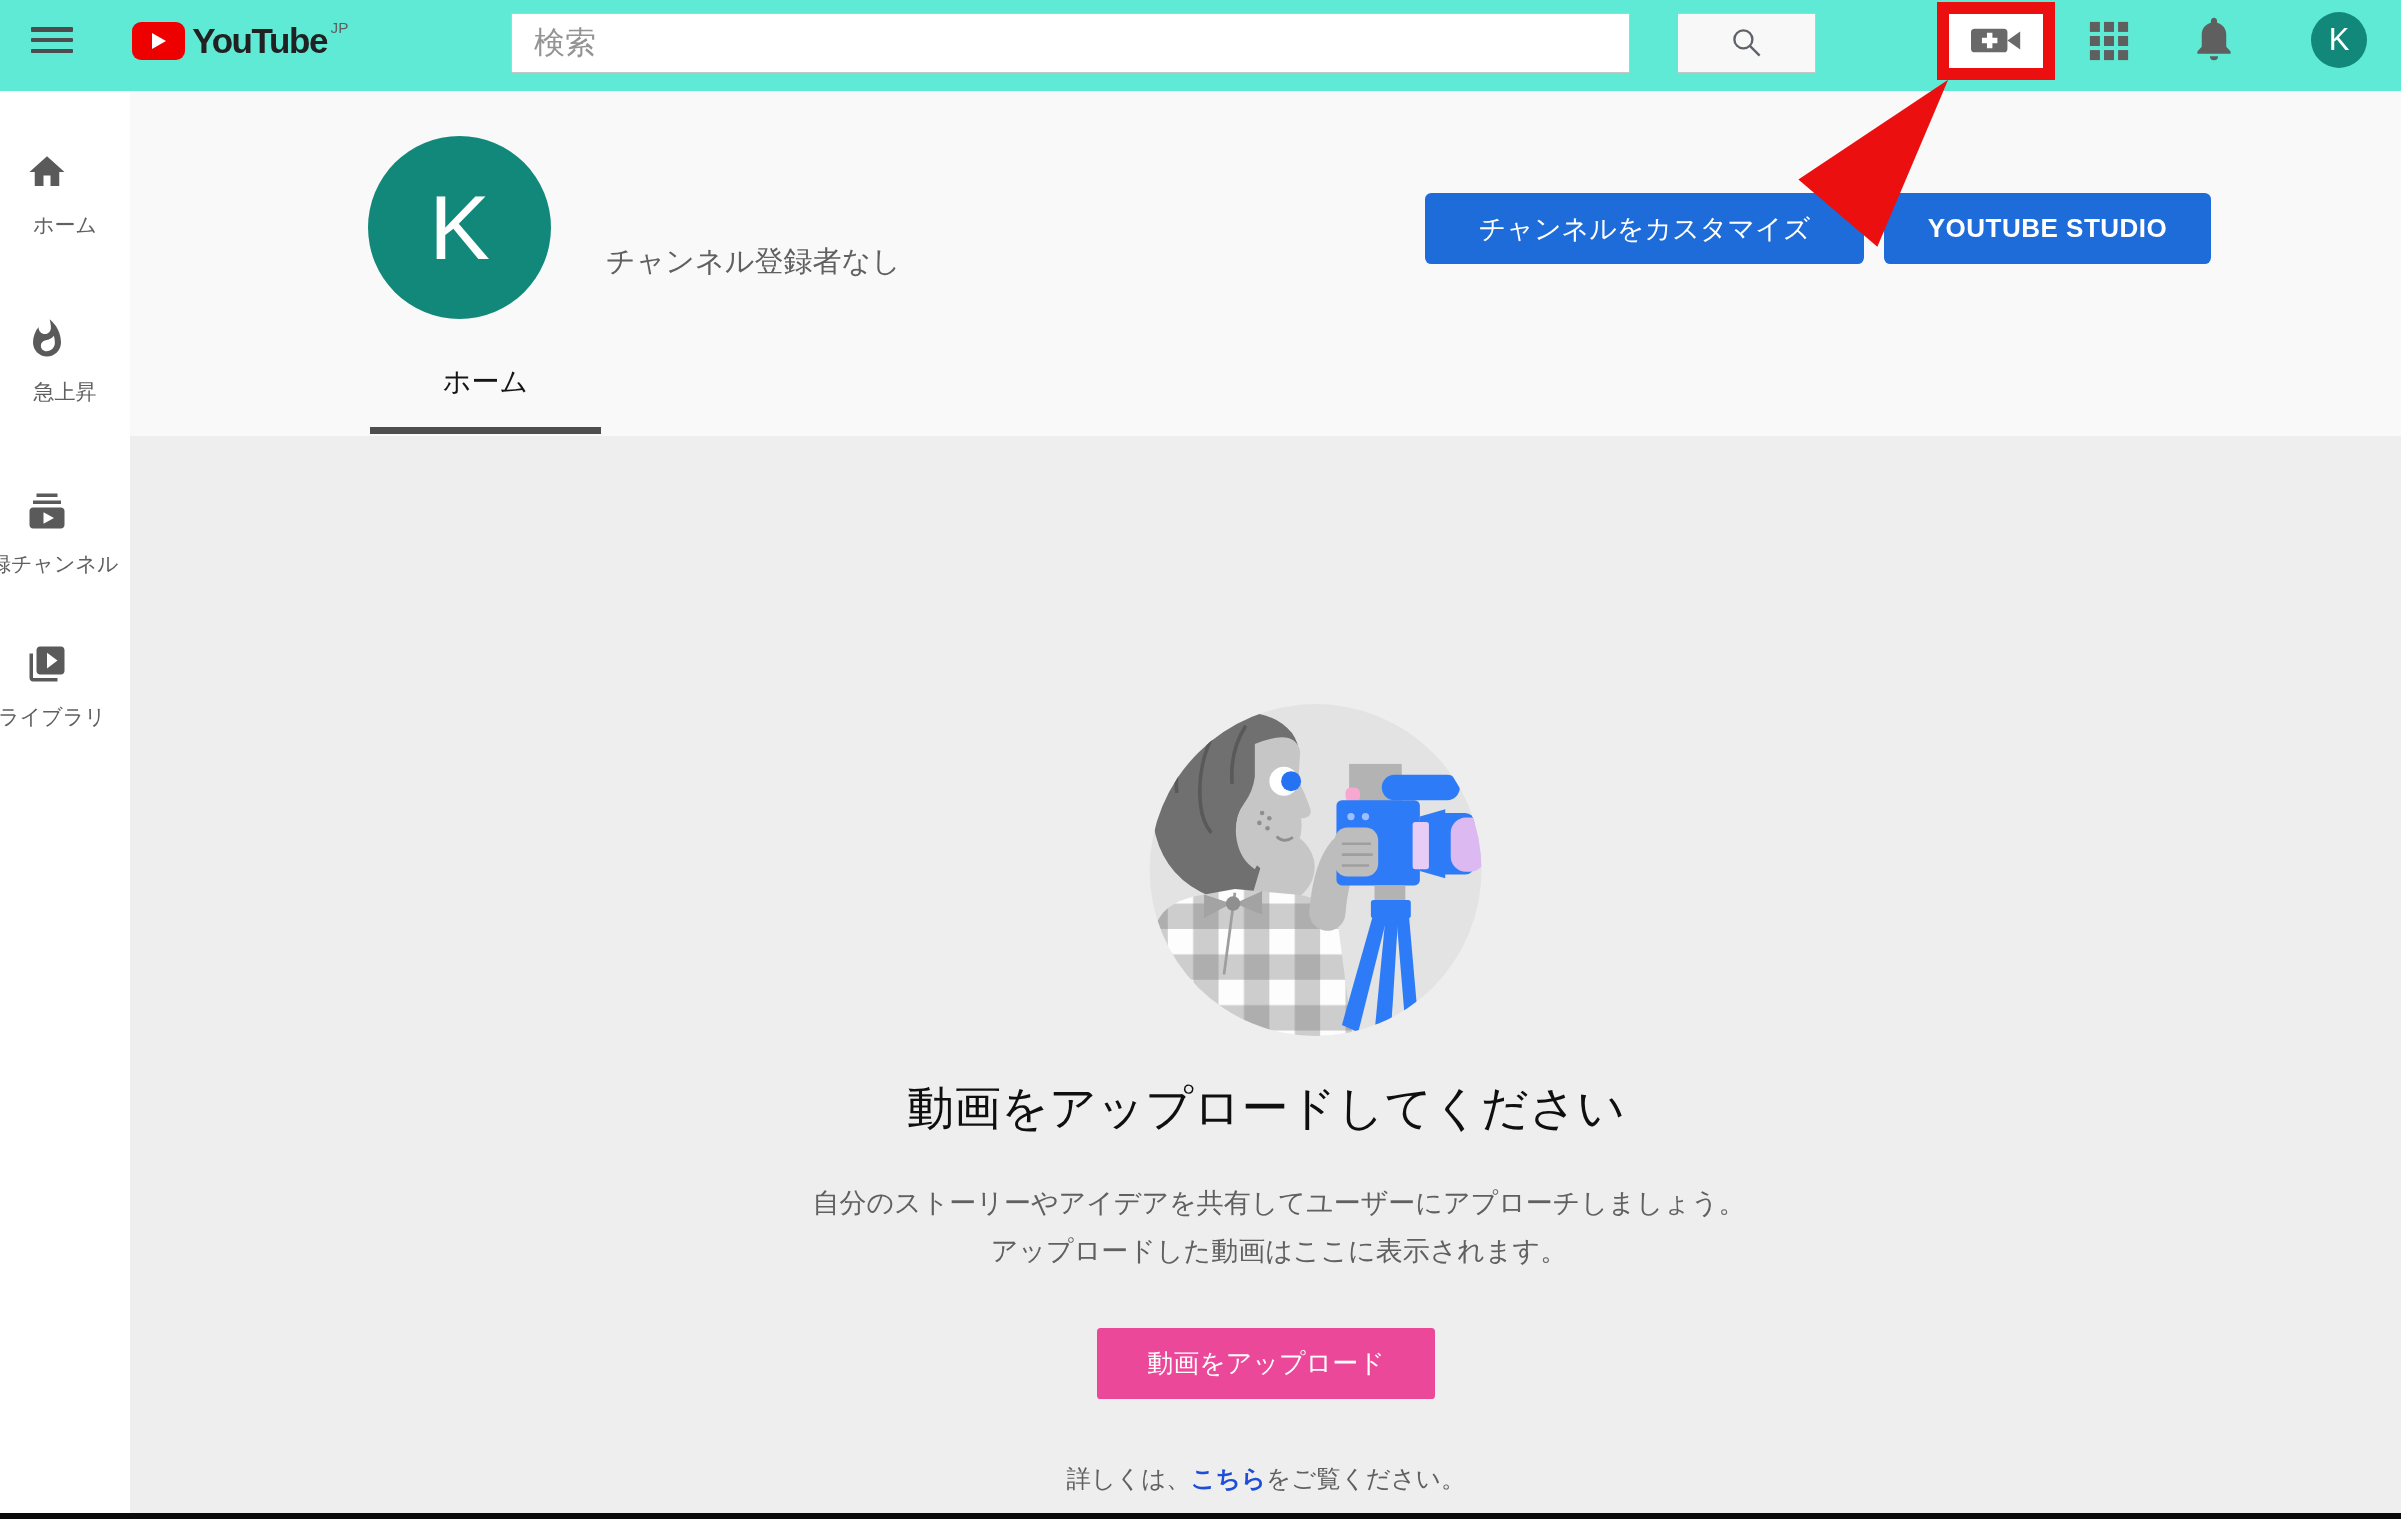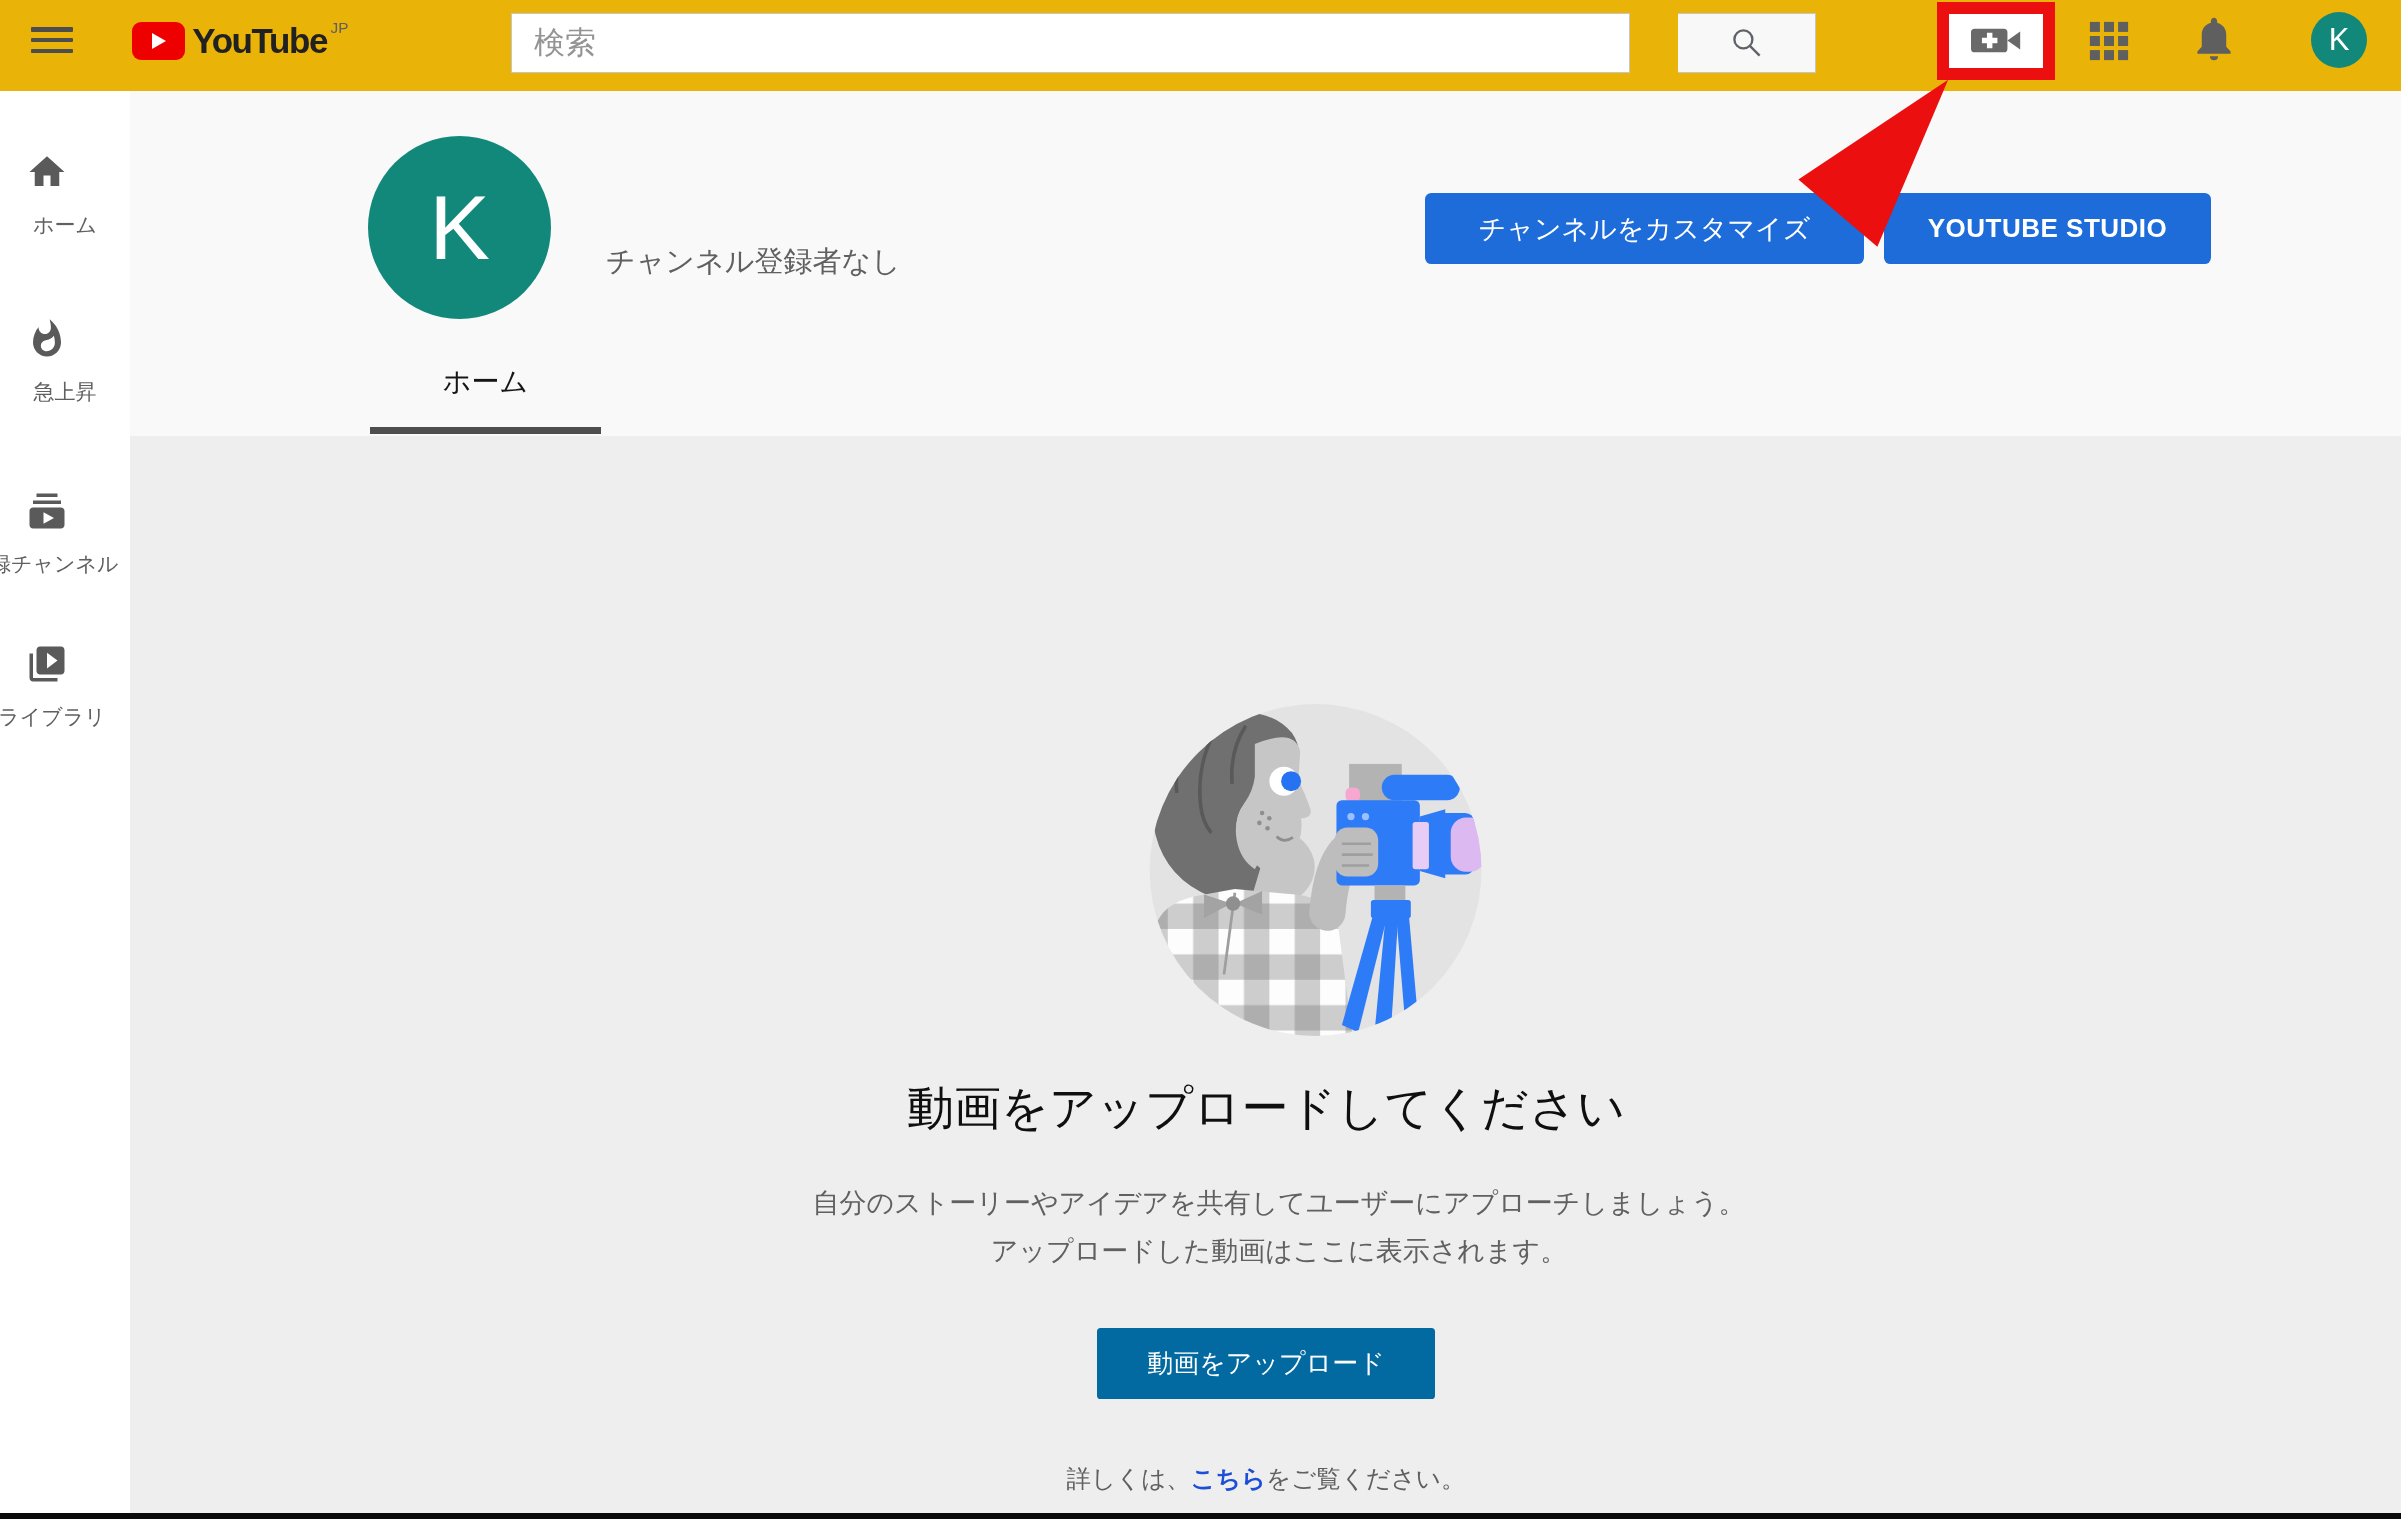--- a/index.html
+++ b/index.html
@@ -1,20 +1,20 @@
 <!DOCTYPE html>
 <html style="font-size:14.5px"><head>
 <meta charset="utf-8">
 <style>
   html,body{margin:0;padding:0;background:#fff;}
   .screen{position:relative;width:2401px;height:1520px;background:#fff;overflow:hidden;
           font-family:"Liberation Sans","DejaVu Sans",sans-serif;color:#0f0f0f;}
 
   
-  .topbar{position:absolute;left:0;top:0;width:2401px;height:91px;background:#eab308;z-index:5;}
+  .topbar{position:absolute;left:0;top:0;width:2401px;height:91px;background:#5eead4;z-index:5;}
   .hamburger{position:absolute;left:31px;top:27px;width:42px;height:31px;cursor:pointer;}
   .hamburger span{display:block;width:42px;height:4.5px;background:#4d4d4d;border-radius:0.9px;margin-bottom:6.4px;}
   .logo{position:absolute;left:132px;top:20px;display:flex;align-items:flex-start;cursor:pointer;}
   .logo-badge{width:53px;height:38px;background:#ef0000;border-radius:9px;position:relative;margin-top:1.8px;}
   .logo-badge::after{content:"";position:absolute;left:20px;top:11px;border-left:14.5px solid #fff;
       border-top:8.2px solid transparent;border-bottom:8.2px solid transparent;}
   .logo-word{font-size:35px;font-weight:bold;letter-spacing:-1.4px;color:#212121;line-height:42px;margin-left:7.3px;}
   .logo-jp{font-size:15.4px;color:#606060;margin-left:3.6px;line-height:15.4px;margin-top:0px;}
   .search-wrap{position:absolute;left:511px;top:12.7px;width:1305px;height:60px;display:flex;gap:48px;}
   .search-input{flex:1;height:60px;box-sizing:border-box;border:0.9px solid #c6c6c6;background:#fff;
@@ -53,21 +53,21 @@
   .tab-underline{position:absolute;left:240px;top:336px;width:231px;height:7.3px;background:#4e4e4e;}
 
   
   .mainarea{position:absolute;left:130px;top:436px;width:2272px;height:1079px;background:#eeeeee;}
   .illustration{position:absolute;left:987px;top:239px;width:399px;height:381px;}
   .main-title{position:absolute;left:0;top:641px;width:2272px;text-align:center;
       font-size:47px;color:#0f0f0f;}
   .main-desc{position:absolute;left:0;top:743px;width:2272px;text-align:center;
       font-size:27px;line-height:48px;color:#606060;padding-left:13px;}
   .upload-btn{position:absolute;left:50%;transform:translateX(-50%);top:892px;width:338px;height:71px;
-      background:#0369a1;border:none;border-radius:3.6px;color:#fff;font-size:26px;font-family:inherit;
+      background:#ec4899;border:none;border-radius:3.6px;color:#fff;font-size:26px;font-family:inherit;
       display:flex;align-items:center;justify-content:center;cursor:pointer;}
   .main-footer{position:absolute;left:0;top:1026px;width:2272px;text-align:center;font-size:24.5px;color:#606060;}
   .main-footer .lnk{color:#1d4ed8;font-weight:bold;cursor:pointer;}
 
   .bottombar{position:absolute;left:0;top:1513px;width:2401px;height:6.4px;background:#0a0a0a;z-index:30;}
 </style>
 </head>
 <body>
 
 <div class="screen">

